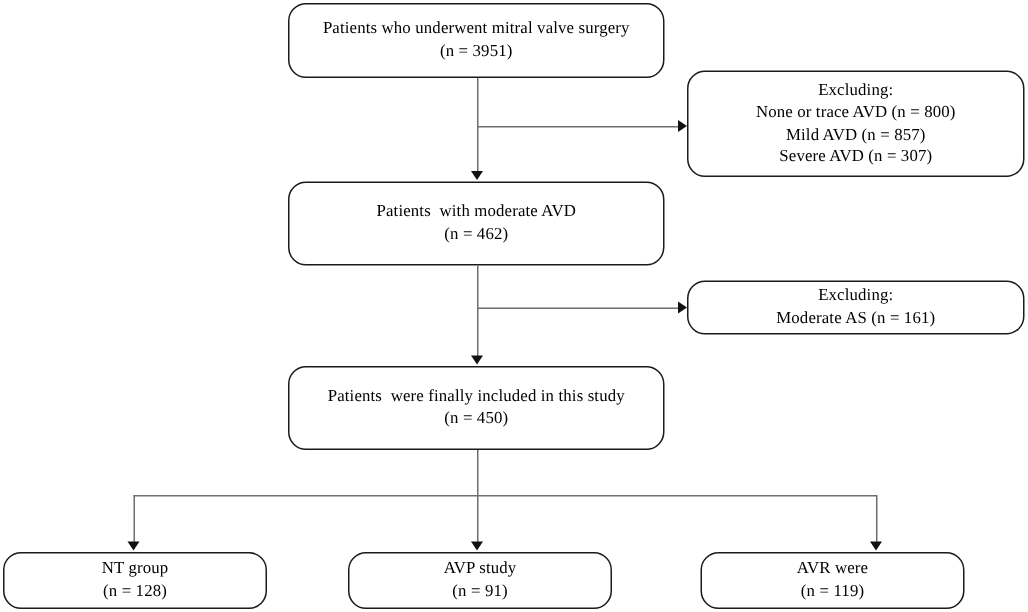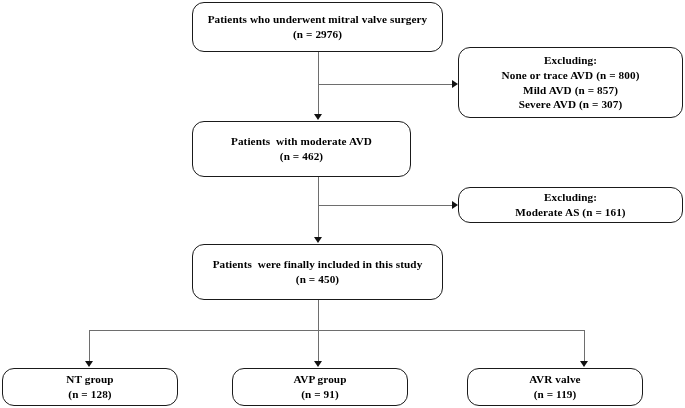--- a/index.html
+++ b/index.html
@@ -28,21 +28,20 @@
     text-align: center;
     color: #000000;
     font-size: 11.2px;
     line-height: 14.6px;
     letter-spacing: 0.1px;
     padding: 2px 6px;
   }
   .node .line {
     display: block;
     white-space: pre;
-    font-weight: bold;
   }
   .conn {
     position: absolute;
     background: #6e6e6e;
   }
   .conn.v { width: 1px; }
   .conn.h { height: 1px; }
   .arrow-down {
     position: absolute;
     width: 0;
@@ -60,57 +59,57 @@
     border-left: 6px solid #111111;
   }
 </style>
 </head>
 <body>
 
 <div id="canvas">
 
   <div class="node" style="left:192px; top:2px; width:251px; height:50px;">
     <span class="line">Patients who underwent mitral valve surgery</span>
-    <span class="line">(n = 2976)</span>
+    <span class="line">(n = 3951)</span>
   </div>
 
   <div class="node" style="left:458px; top:47px; width:225px; height:71px;">
     <span class="line">Excluding:</span>
     <span class="line">None or trace AVD (n = 800)</span>
     <span class="line">Mild AVD (n = 857)</span>
     <span class="line">Severe AVD (n = 307)</span>
   </div>
 
-  <div class="node" style="left:192px; top:121px; width:219px; height:56px;">
+  <div class="node" style="left:192px; top:121px; width:251px; height:56px;">
     <span class="line">Patients  with moderate AVD</span>
     <span class="line">(n = 462)</span>
   </div>
 
   <div class="node" style="left:458px; top:187px; width:225px; height:36px;">
     <span class="line">Excluding:</span>
     <span class="line">Moderate AS (n = 161)</span>
   </div>
 
   <div class="node" style="left:192px; top:244px; width:251px; height:56px;align-items:center;">
     <span class="line">Patients  were finally included in this study</span>
     <span class="line">(n = 450)</span>
   </div>
 
   <div class="node" style="left:2px; top:368px; width:176px; height:38px;text-align:center;">
     <span class="line">NT group</span>
     <span class="line">(n = 128)</span>
   </div>
 
   <div class="node" style="left:232px; top:368px; width:176px; height:38px;">
-    <span class="line">AVP group</span>
+    <span class="line">AVP study</span>
     <span class="line">(n = 91)</span>
   </div>
 
   <div class="node" style="left:467px; top:368px; width:176px; height:38px;">
-    <span class="line">AVR valve</span>
+    <span class="line">AVR were</span>
     <span class="line">(n = 119)</span>
   </div>
 
   <div class="conn v" style="left:318px; top:52px; height:63px;"></div>
   <div class="arrow-down" style="left:314px; top:114px;"></div>
 
   <div class="conn h" style="left:318px; top:84px; width:134px;"></div>
   <div class="arrow-right" style="left:452px; top:80px;"></div>
 
   <div class="conn v" style="left:318px; top:177px; height:61px;"></div>

